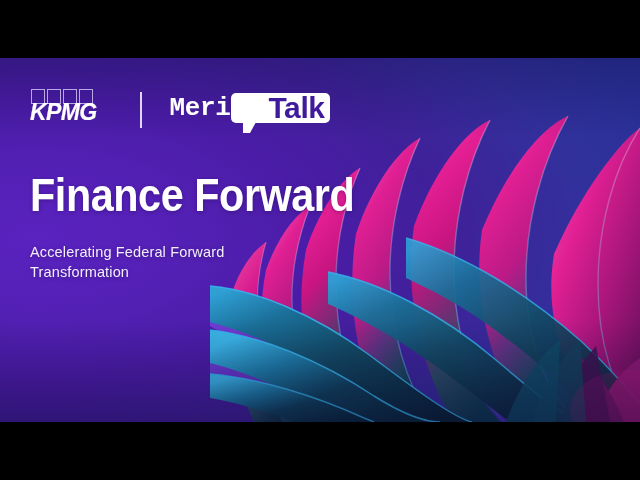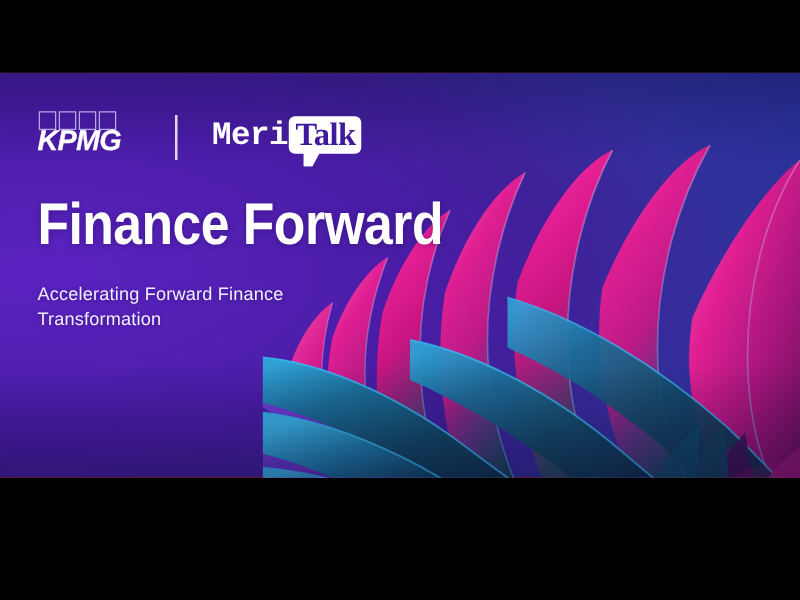--- a/index.html
+++ b/index.html
@@ -33,23 +33,23 @@
   }
   .letterbox.top    { top: 0;    height: 58px; }
   .letterbox.bottom { bottom: 0; height: 58px; }
 
   
   #slide {
     position: absolute;
     left: 0;
     top: 58px;
     width: 640px;
-    height: 324px;
+    height: 364px;
     overflow: hidden;
-    background: #c2410c;
+    background: #404040;
   }
 
   #slide-bg {
     position: absolute;
     inset: 0;
     background:
       radial-gradient(130% 115% at 6% 50%,
             #5a22c0 0%, #5320b4 18%, #4a1ca6 34%,
             #3f2199 50%, #32309c 66%, #283298 80%, #23308e 100%);
   }
@@ -146,45 +146,46 @@
   }
   #meritalk-bubble {
     position: relative;
     background: #ffffff;
     border-radius: 5px;
     padding: 1px 5px 1px 5px;
     margin-top: 4px;
     margin-left: 1px;
   }
   #meritalk-talk {
-    font-family: Liberation Serif, serif;
+    font-family: Liberation Sans, sans-serif;
     font-weight: 700;
-    font-size: 26px;
+    font-size: 30px;
     letter-spacing: -0.4px;
     color: #3f1a9c;
     line-height: 28px;
     display: block;
+    margin-left: 32px;
   }
   #meritalk-bubble-tail {
     position: absolute;
     left: 12px;
     bottom: -10px;
     width: 0;
     height: 0;
     border-left: 7px solid #ffffff;
     border-right: 6px solid transparent;
     border-top: 11px solid #ffffff;
     border-bottom: 0;
   }
 
   
   #headline-block {
     position: absolute;
     left: 30px;
-    top: 96px;
+    top: 112px;
     z-index: 20;
     max-width: 330px;
   }
   #slide-title {
     font-family: "Liberation Sans Narrow", "Liberation Sans", sans-serif;
     font-weight: 700;
     font-size: 47px;
     line-height: 50px;
     letter-spacing: -0.5px;
     color: #ffffff;
@@ -349,21 +350,21 @@
         <span id="meritalk-bubble">
           <span id="meritalk-talk">Talk</span>
           <span id="meritalk-bubble-tail"></span>
         </span>
       </div>
 
     </div>
 
     <div id="headline-block">
       <h1 id="slide-title">Finance Forward</h1>
-      <p id="slide-subtitle">Accelerating Forward Finance Transformation</p>
+      <p id="slide-subtitle">Accelerating Federal Forward Transformation</p>
     </div>
 
   </div>
 
   <div class="letterbox top"></div>
   <div class="letterbox bottom"></div>
 
 </div>
 
 </body></html>

